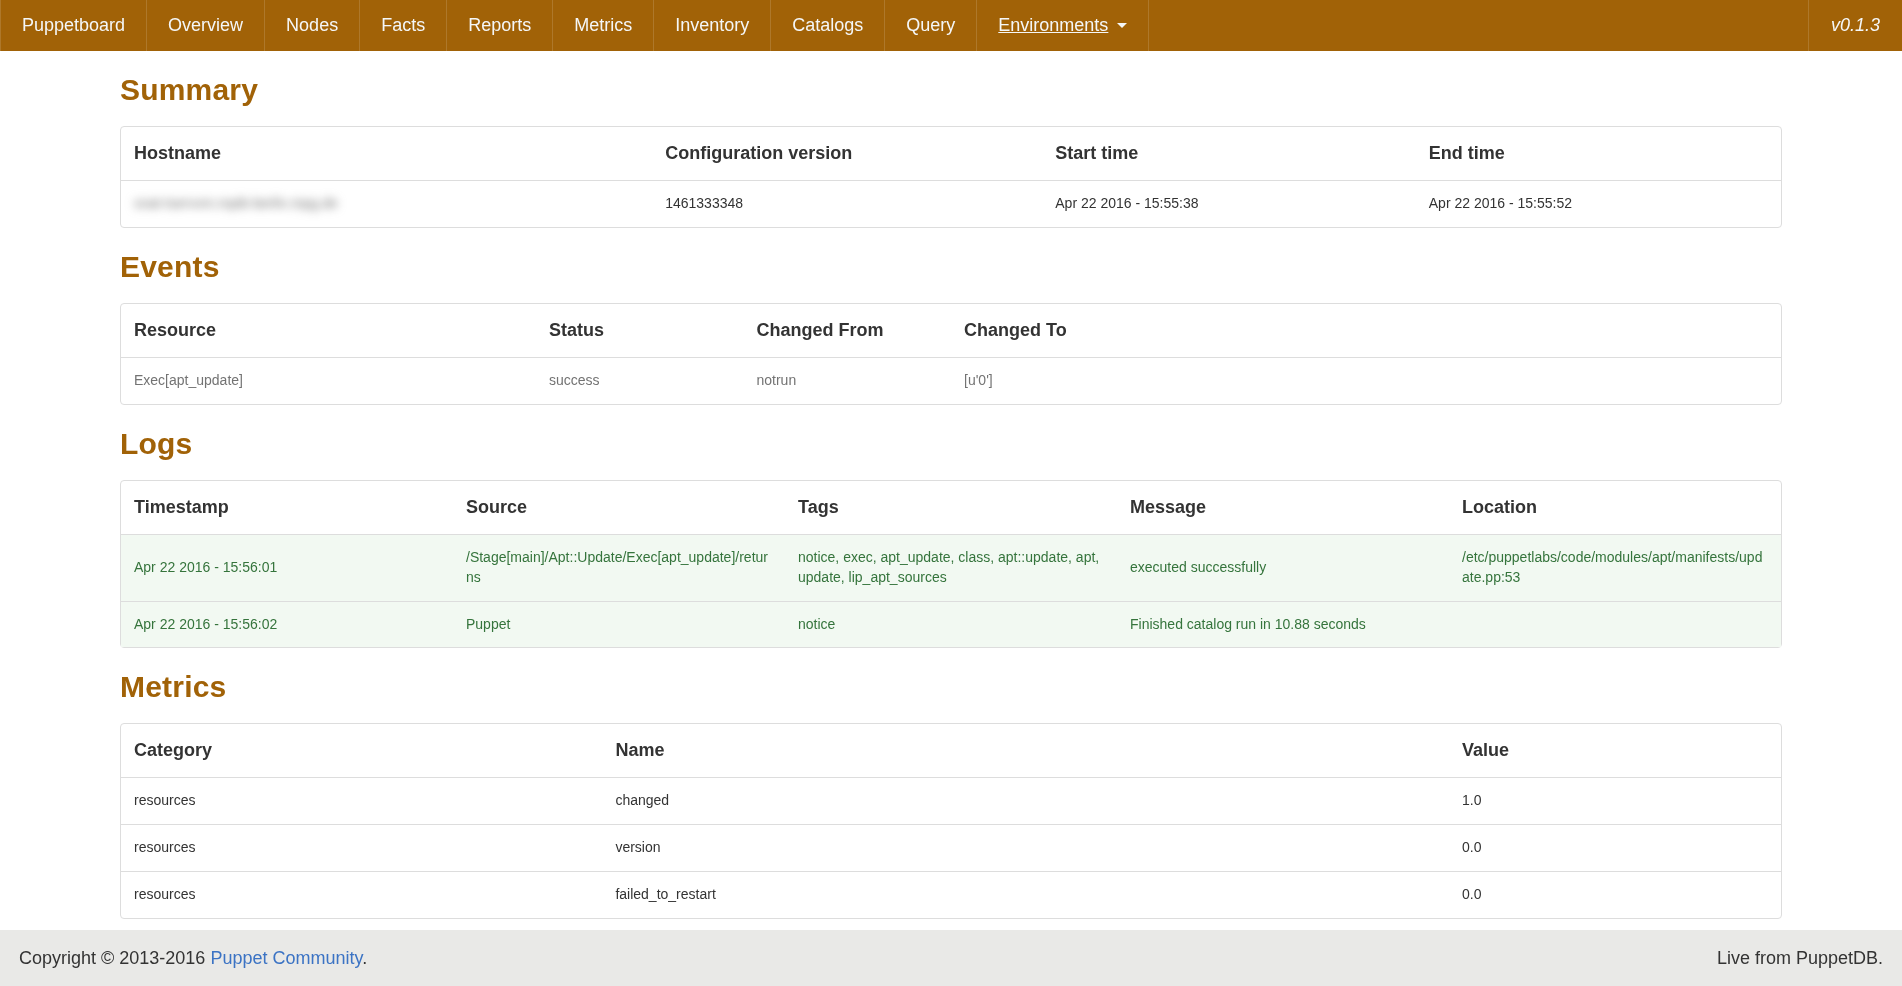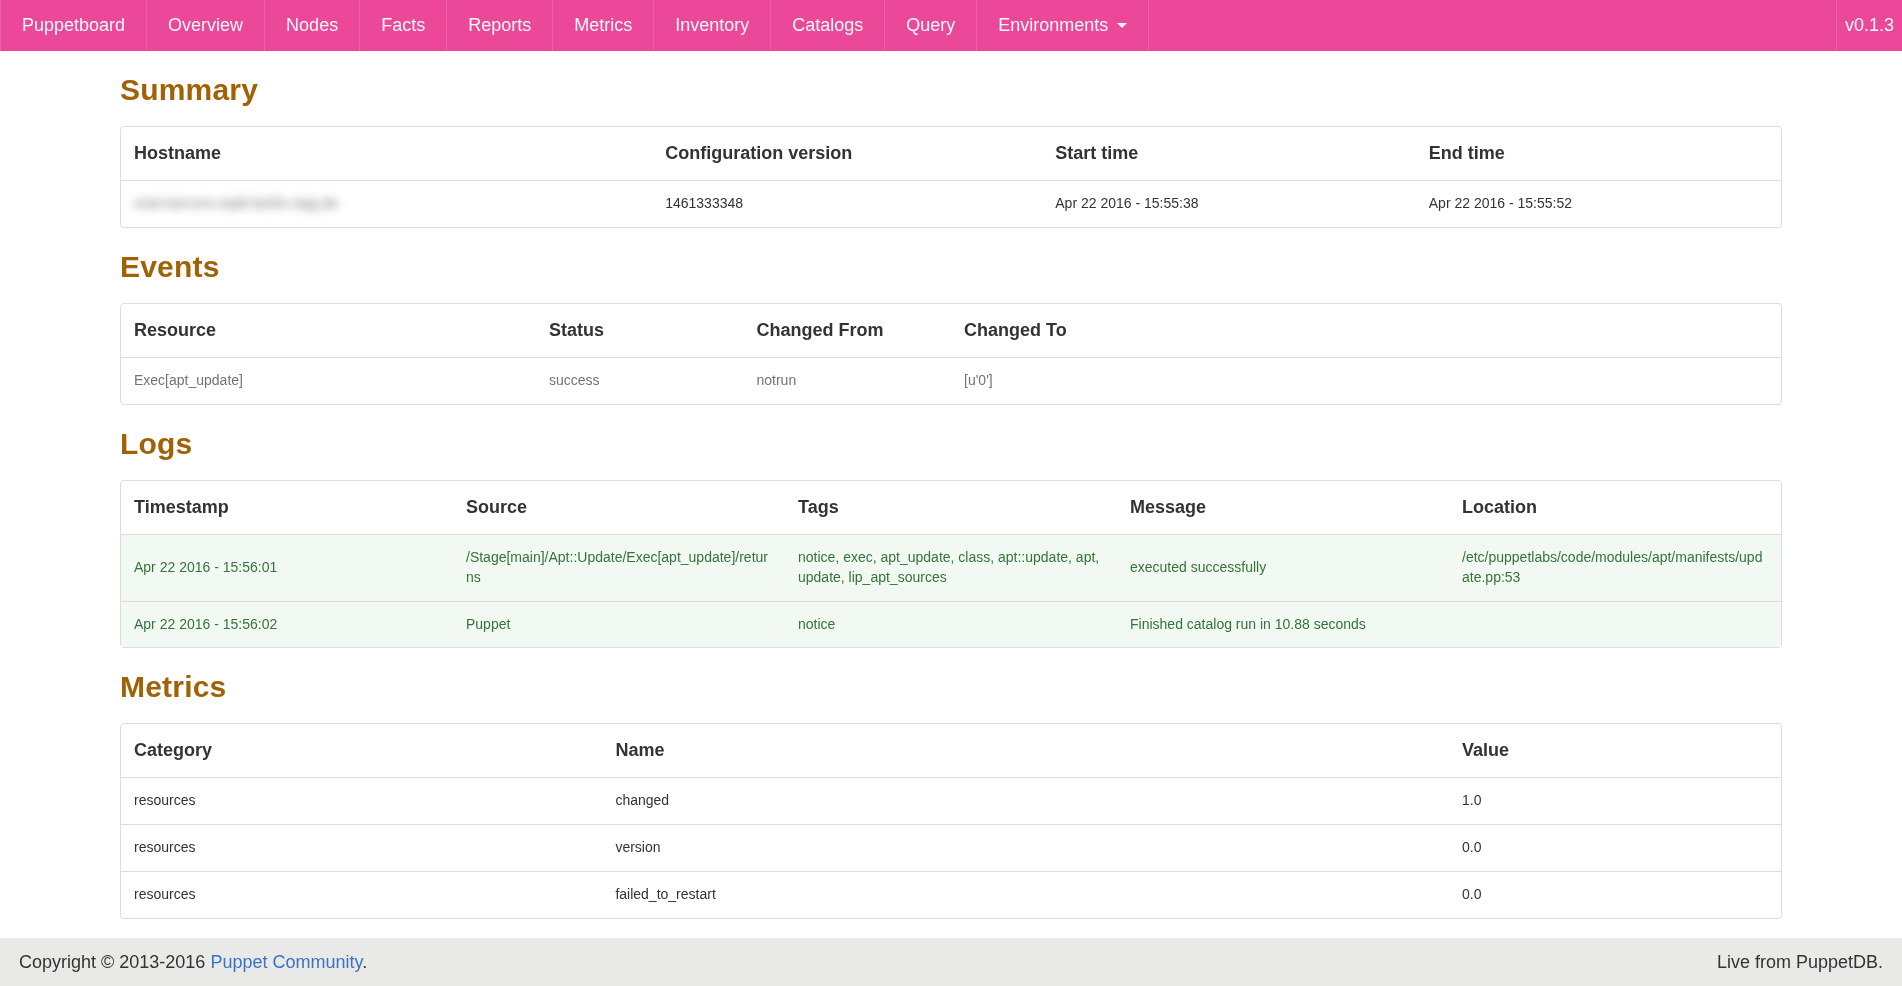--- a/index.html
+++ b/index.html
@@ -9,50 +9,51 @@
     background: #ffffff;
     font-family: "Liberation Sans", "DejaVu Sans", sans-serif;
     font-size: 18px;
     color: #333;
   }
 
   
   .navbar {
     position: relative;
     width: 100%; height: 51px;
-    background: #ec4899;
+    background: #a16207;
     display: flex;
     align-items: stretch;
     color: #f5f7f8;
   }
   .nav-left { display: flex; align-items: stretch; }
   .nav-item {
     display: flex; align-items: center;
     padding: 0 21px;
     border-left: 1px solid rgba(255,255,255,0.14);
     font-size: 18px;
     color: #f5f7f8;
     cursor: pointer;
     white-space: nowrap;
   }
-  .nav-left .nav-item:last-child { border-right: 1px solid rgba(255,255,255,0.14); }
+  .nav-left .nav-item:last-child { border-right: 1px solid rgba(255,255,255,0.14); text-decoration: underline; }
   .caret {
     display: inline-block;
     margin-left: 9px;
     width: 0; height: 0;
     border-left: 5px solid transparent;
     border-right: 5px solid transparent;
     border-top: 5px solid #f5f7f8;
   }
   .nav-spacer { flex: 1; }
   .nav-version {
     display: flex; align-items: center;
-    padding: 0 8px;
+    padding: 0 22px;
     border-left: 1px solid rgba(255,255,255,0.14);
     font-size: 18px;
+    font-style: italic;
   }
 
   
   .container { margin: 0 120px; width: 1662px; }
   h2.section-title {
     font-size: 30px;
     font-weight: 700;
     color: #a16207;
     margin: 22px 0 19px 0;
     letter-spacing: 0.2px;
@@ -98,21 +99,21 @@
   .summary-c3 { width: 22.5%; } .summary-c4 { width: 22%; }
   .events-c1 { width: 25%; } .events-c2 { width: 12.5%; }
   .events-c3 { width: 12.5%; } .events-c4 { width: 50%; }
   .logs-c { width: 20%; }
   .metrics-c1 { width: 29%; } .metrics-c2 { width: 51%; } .metrics-c3 { width: 20%; }
 
   
   .footer {
     position: fixed;
     left: 0; right: 0; bottom: 0;
-    height: 48px;
+    height: 56px;
     background: #e9e9e7;
     display: flex;
     align-items: center;
     justify-content: space-between;
     padding: 10px 19px;
     font-size: 18px;
     color: #333;
     z-index: 20;
   }
 </style>

